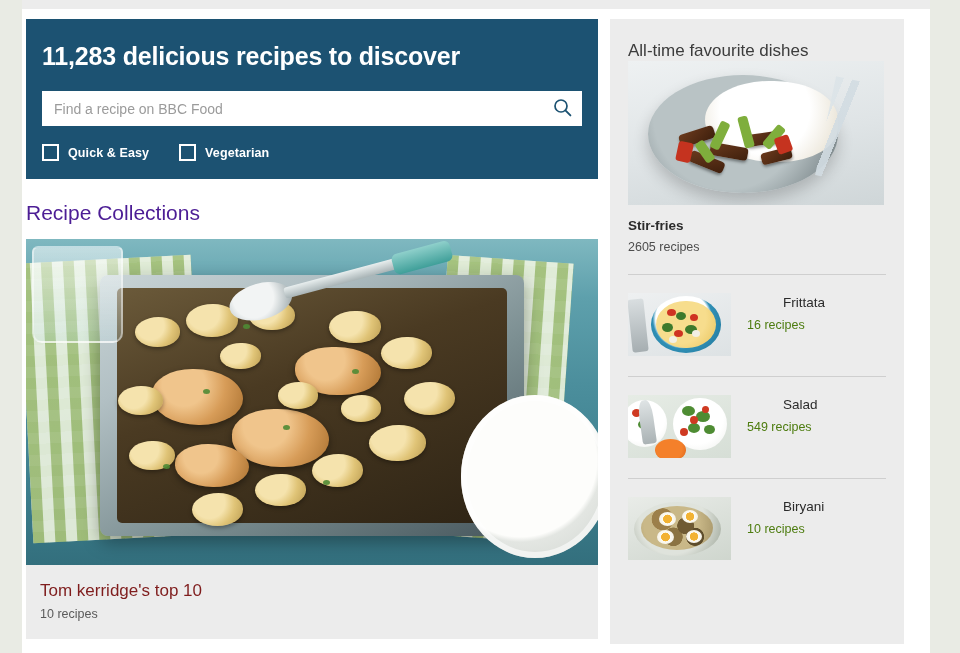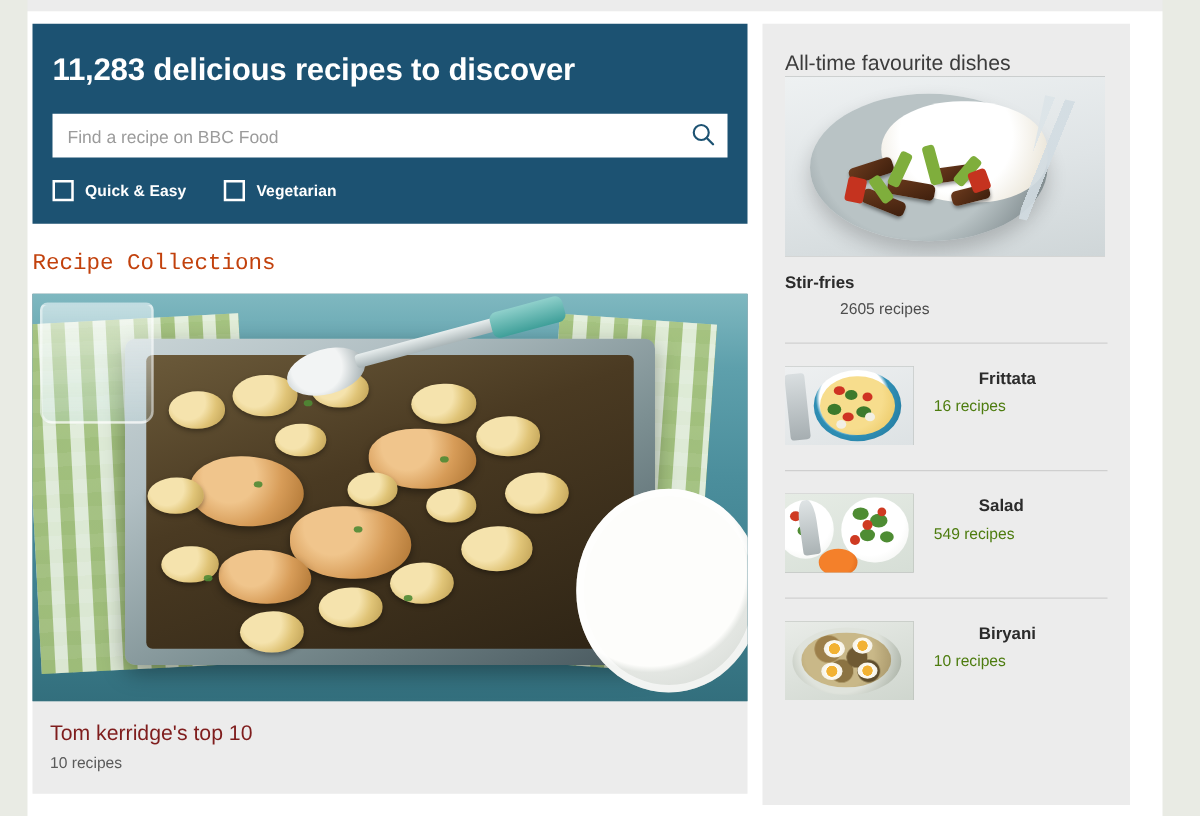--- a/index.html
+++ b/index.html
@@ -128,25 +128,24 @@
 
   .cb-label {
     color: #ffffff;
     font-size: 12.5px;
     font-weight: bold;
     letter-spacing: 0.1px;
   }
 
   
   .section-heading {
-    font-size: 18px;
-    color: #c2410c;
+    font-size: 21px;
+    color: #4c1d95;
     font-weight: normal;
     margin: 22px 0 14px 0;
-    font-family: Liberation Mono, monospace;
   }
 
   .collection-card {
     width: 572px;
     background: #ececec;
   }
 
   .collection-photo {
     width: 572px;
     height: 326px;
@@ -203,21 +202,20 @@
   .feature-title {
     font-size: 13.5px;
     font-weight: bold;
     color: #2b2b2b;
     margin: 13px 0 7px 0;
   }
 
   .feature-count {
     font-size: 12.5px;
     color: #4d4d4d;
-    margin-left: 44px;
   }
 
   .divider {
     height: 1px;
     background: #cfcfcf;
     margin: 20px 0 18px 0;
   }
 
   .list-item {
     display: flex;
@@ -232,21 +230,21 @@
     overflow: hidden;
     position: relative;
     background: #9aa09b;
     margin-right: 16px;
   }
 
   .list-text { padding-top: 2px; }
 
   .list-title {
     font-size: 13.5px;
-    font-weight: bold;
+    font-weight: normal;
     color: #2b2b2b;
     margin-bottom: 8px;
     padding-left: 36px;
   }
 
   .list-count {
     font-size: 12.5px;
     color: #4d7c0f;
   }
 

